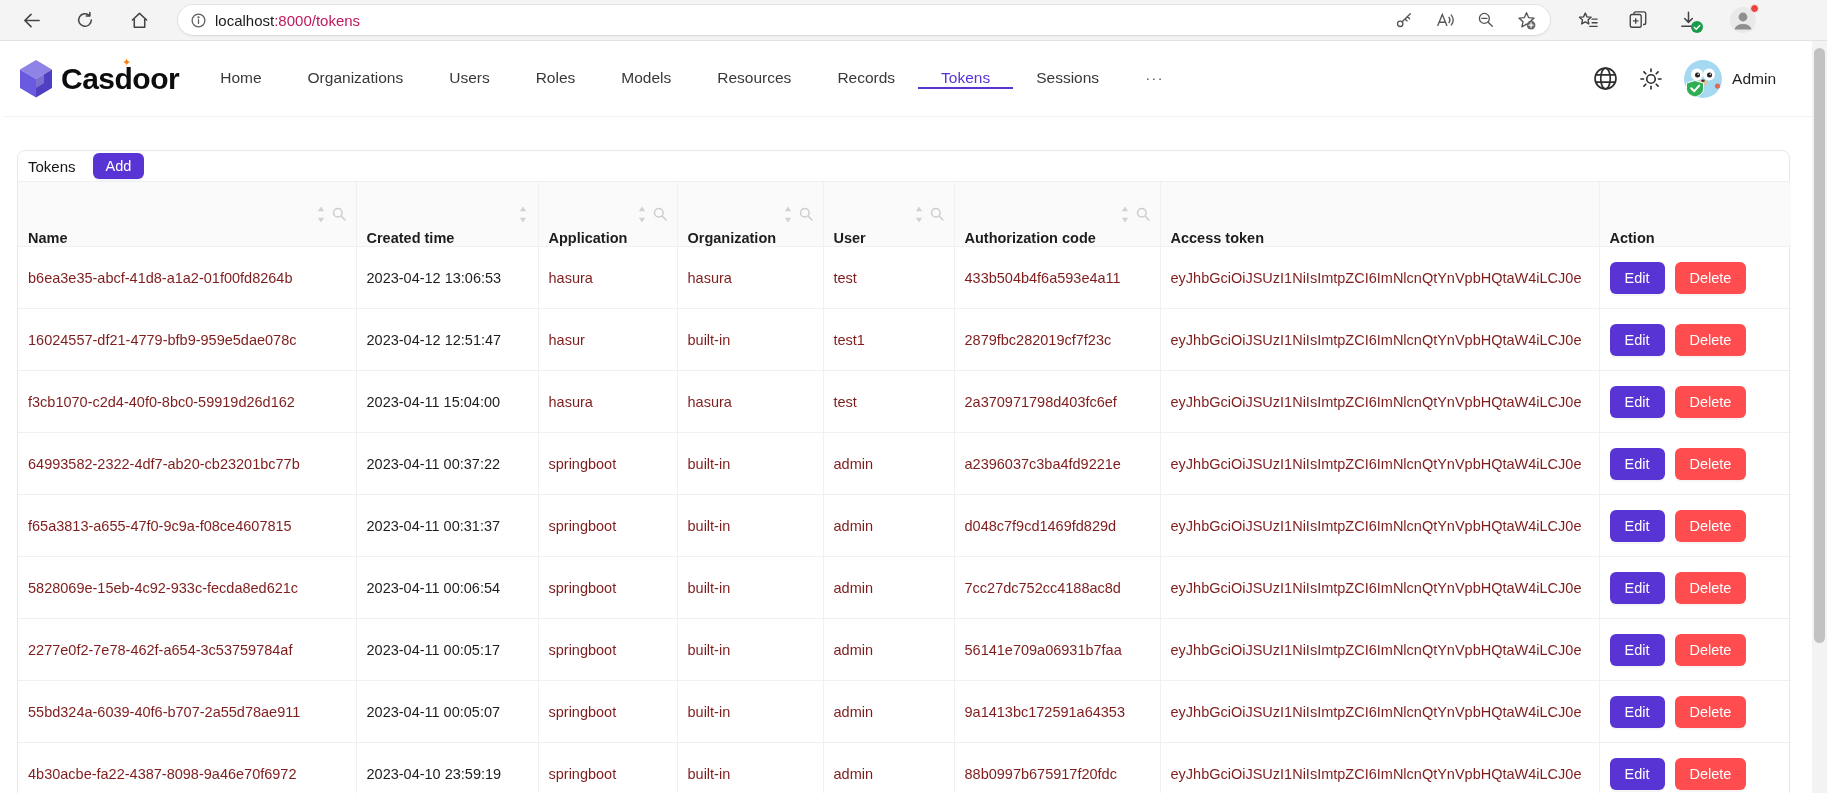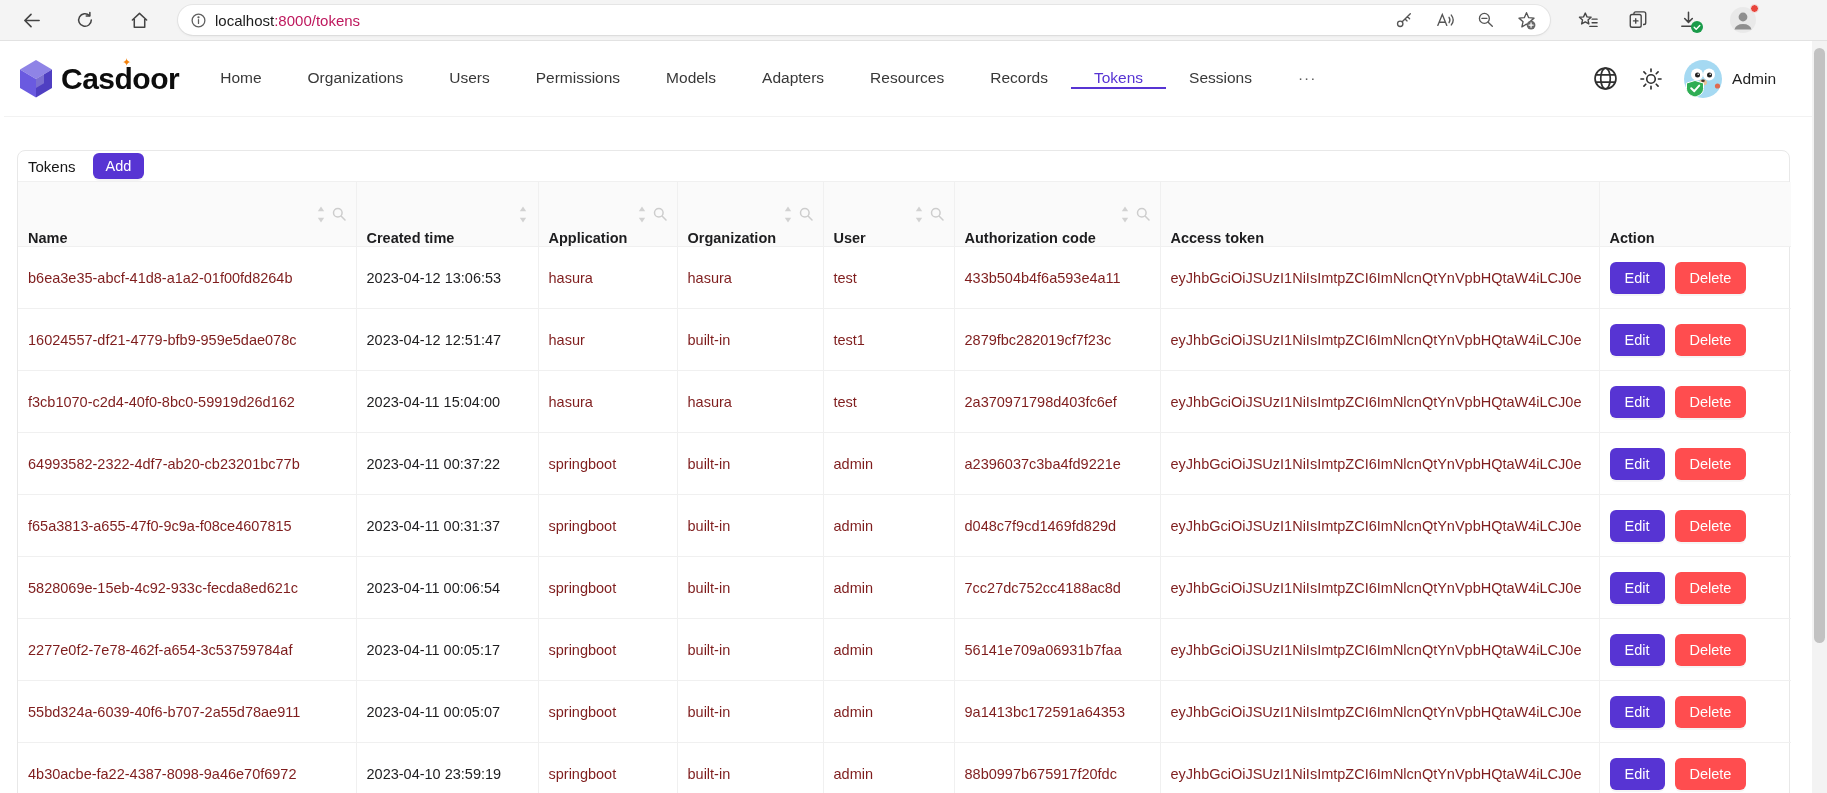--- a/index.html
+++ b/index.html
@@ -160,23 +160,22 @@
       <path d="M34 10.5 18 20v18.5L34 29Z" fill="#4f3fc2"></path>
       <path d="M18 20v9l8-4.7v-9Z" fill="#ffffff" opacity="0.25"></path>
     </svg>
     <span class="logo-text"><span>Casdoor</span><span class="logo-spark">✦</span></span>
   </div>
 
   <div class="nav-menu" id="nav-menu">
       <div class="nav-item">Home</div>
       <div class="nav-item">Organizations</div>
       <div class="nav-item">Users</div>
-      <div class="nav-item">Permissions</div>
+      <div class="nav-item">Roles</div>
       <div class="nav-item">Models</div>
-      <div class="nav-item">Adapters</div>
       <div class="nav-item">Resources</div>
       <div class="nav-item">Records</div>
       <div class="nav-item active">Tokens</div>
       <div class="nav-item">Sessions</div>
       <div class="nav-item more">···</div>
     </div>
 
   <div class="header-right">
     <span class="hdr-icon">
       <svg width="25" height="25" viewBox="0 0 22 22" fill="none" stroke="#2f2f2f" stroke-width="1.5">

